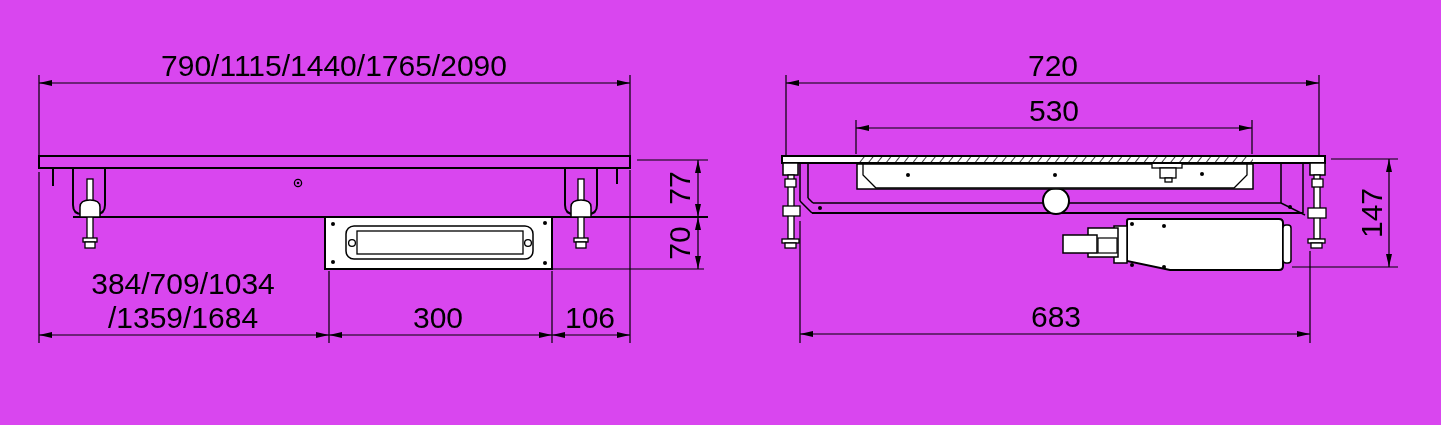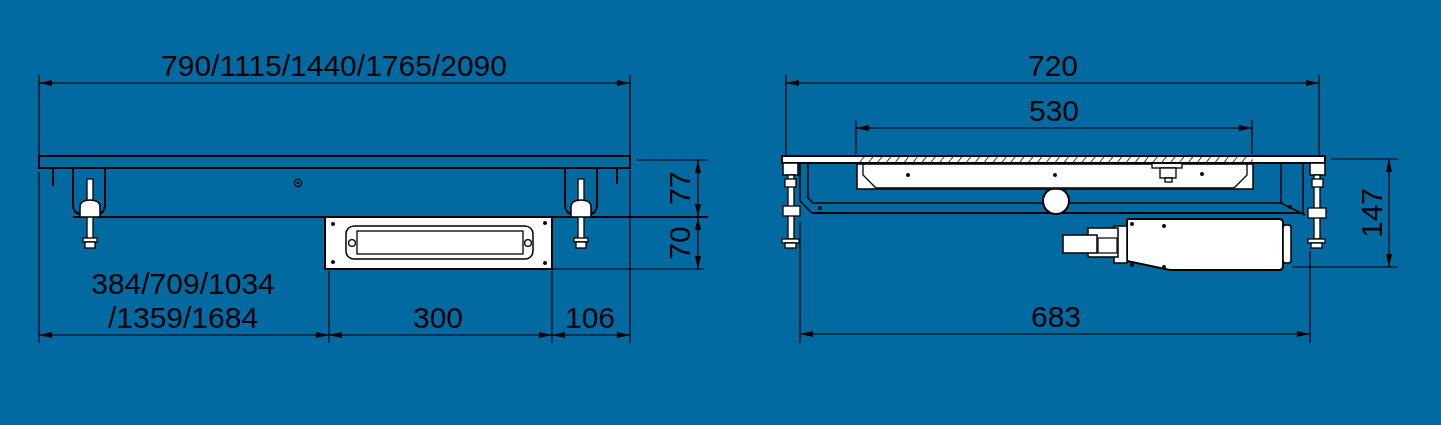--- a/index.html
+++ b/index.html
@@ -1,16 +1,16 @@
 <!DOCTYPE html>
 <html><head>
 <meta charset="utf-8">
 <style>
   html,body{margin:0;padding:0;background:#ffffff;}
-  .canvas{position:relative;width:1441px;height:425px;background:#0369a1;overflow:hidden;}
+  .canvas{position:relative;width:1441px;height:425px;background:#d946ef;overflow:hidden;}
   svg{display:block;}
   .obj{stroke:#000;fill:none;stroke-width:2;stroke-linecap:butt;}
   .obj15{stroke:#000;fill:none;stroke-width:1.5;}
   .obj13{stroke:#000;fill:none;stroke-width:1.3;}
   .dim{stroke:#000;fill:none;stroke-width:1.2;}
   .wh{fill:#ffffff;}
   .dot{fill:#000;stroke:none;}
   .arr{fill:#000;stroke:none;}
   text{font-family:"Liberation Sans","DejaVu Sans",sans-serif;font-size:30px;fill:#000;}
   .mid{text-anchor:middle;}

